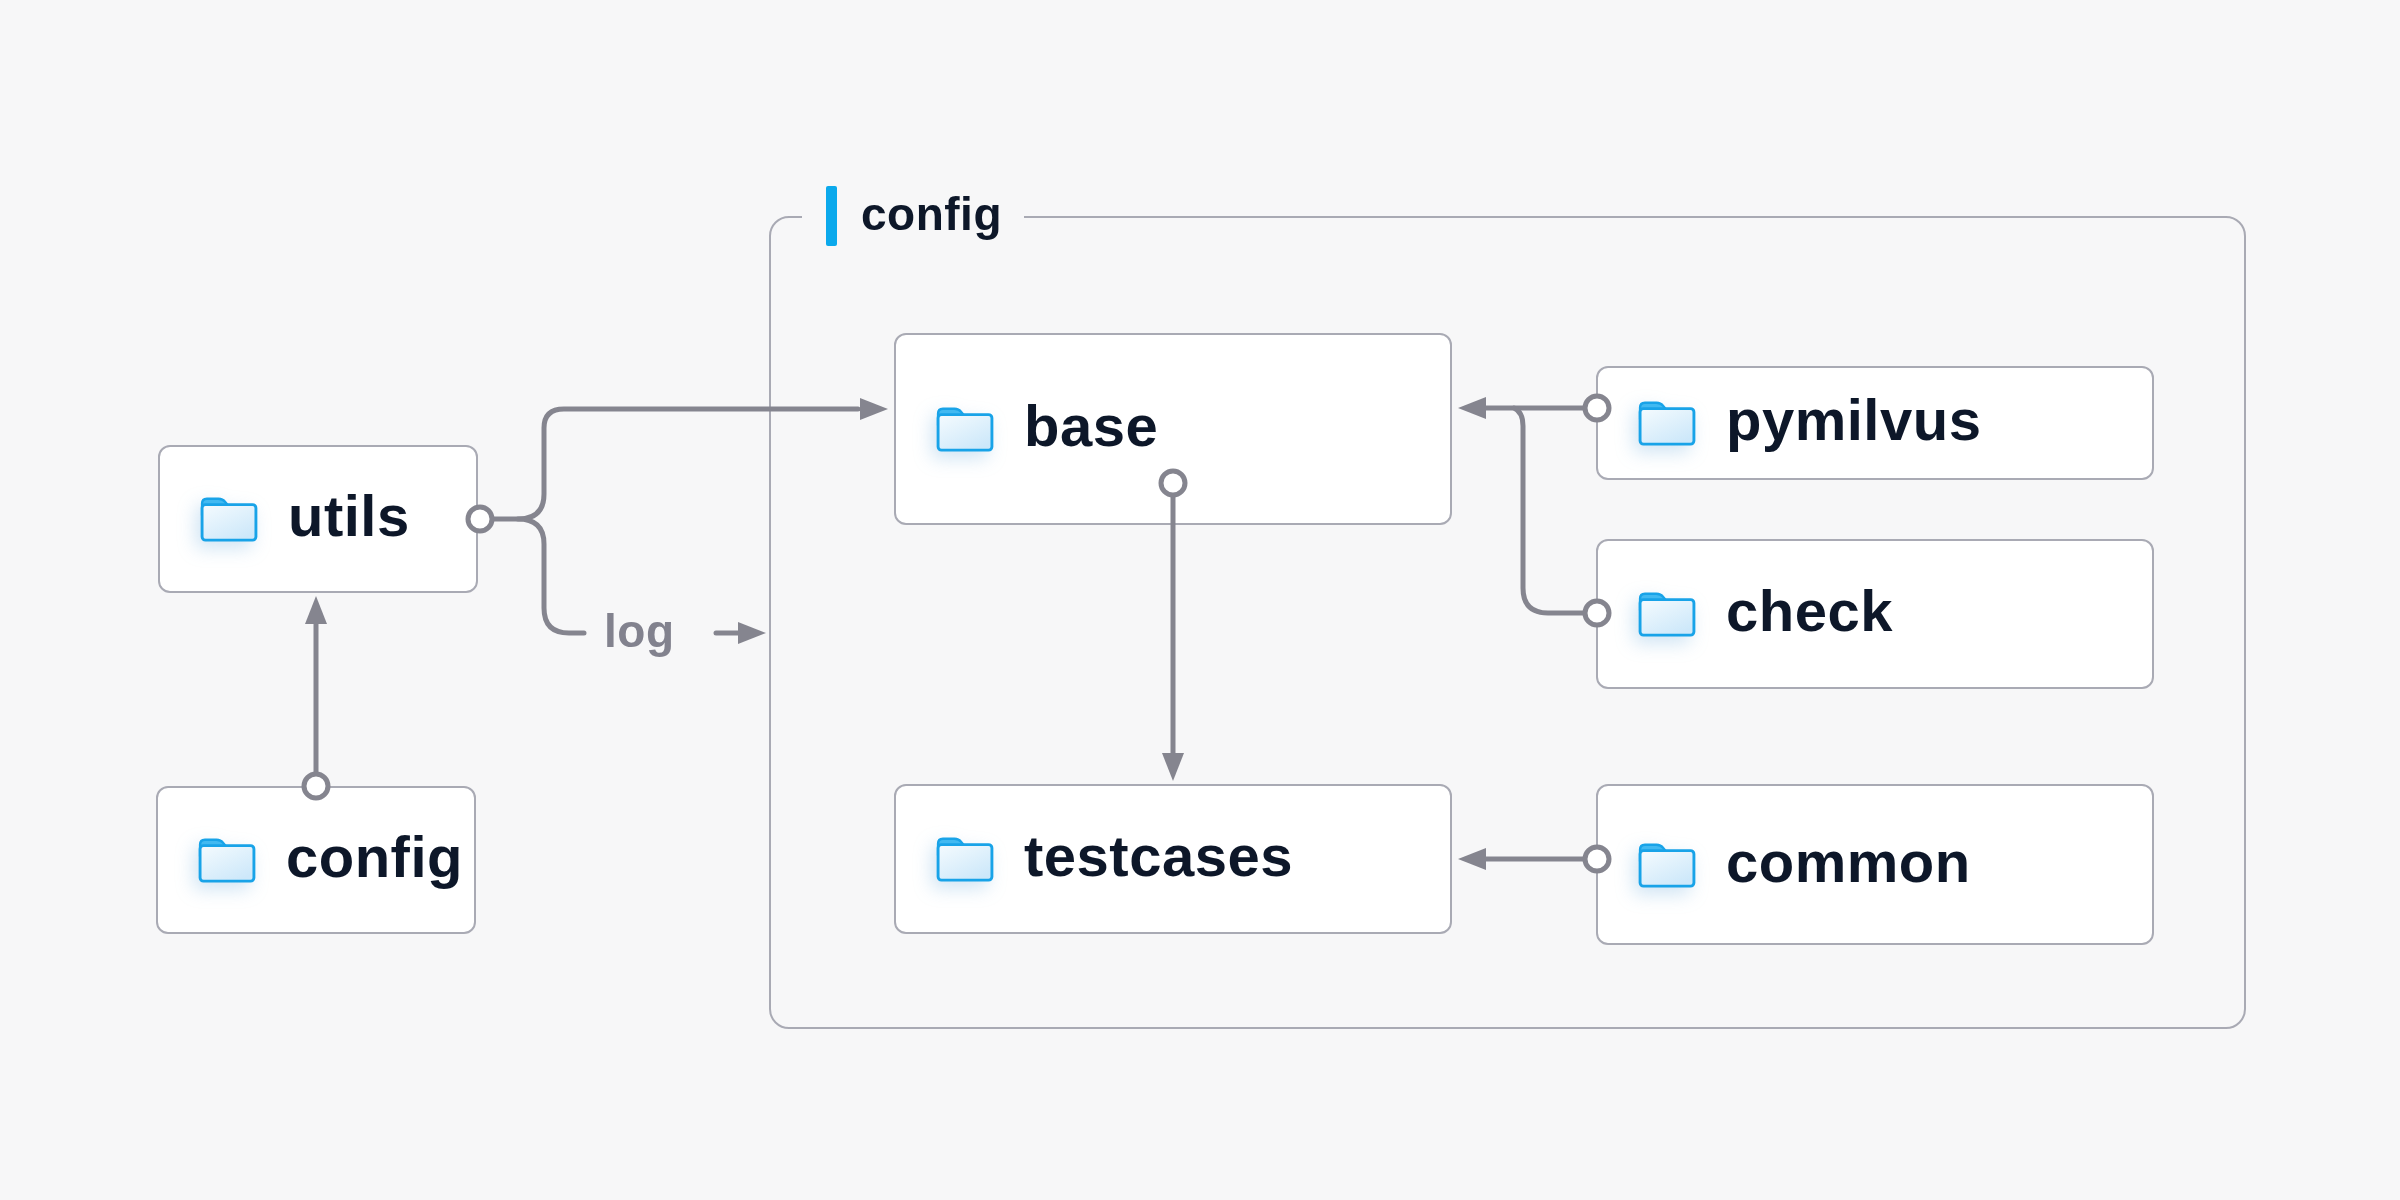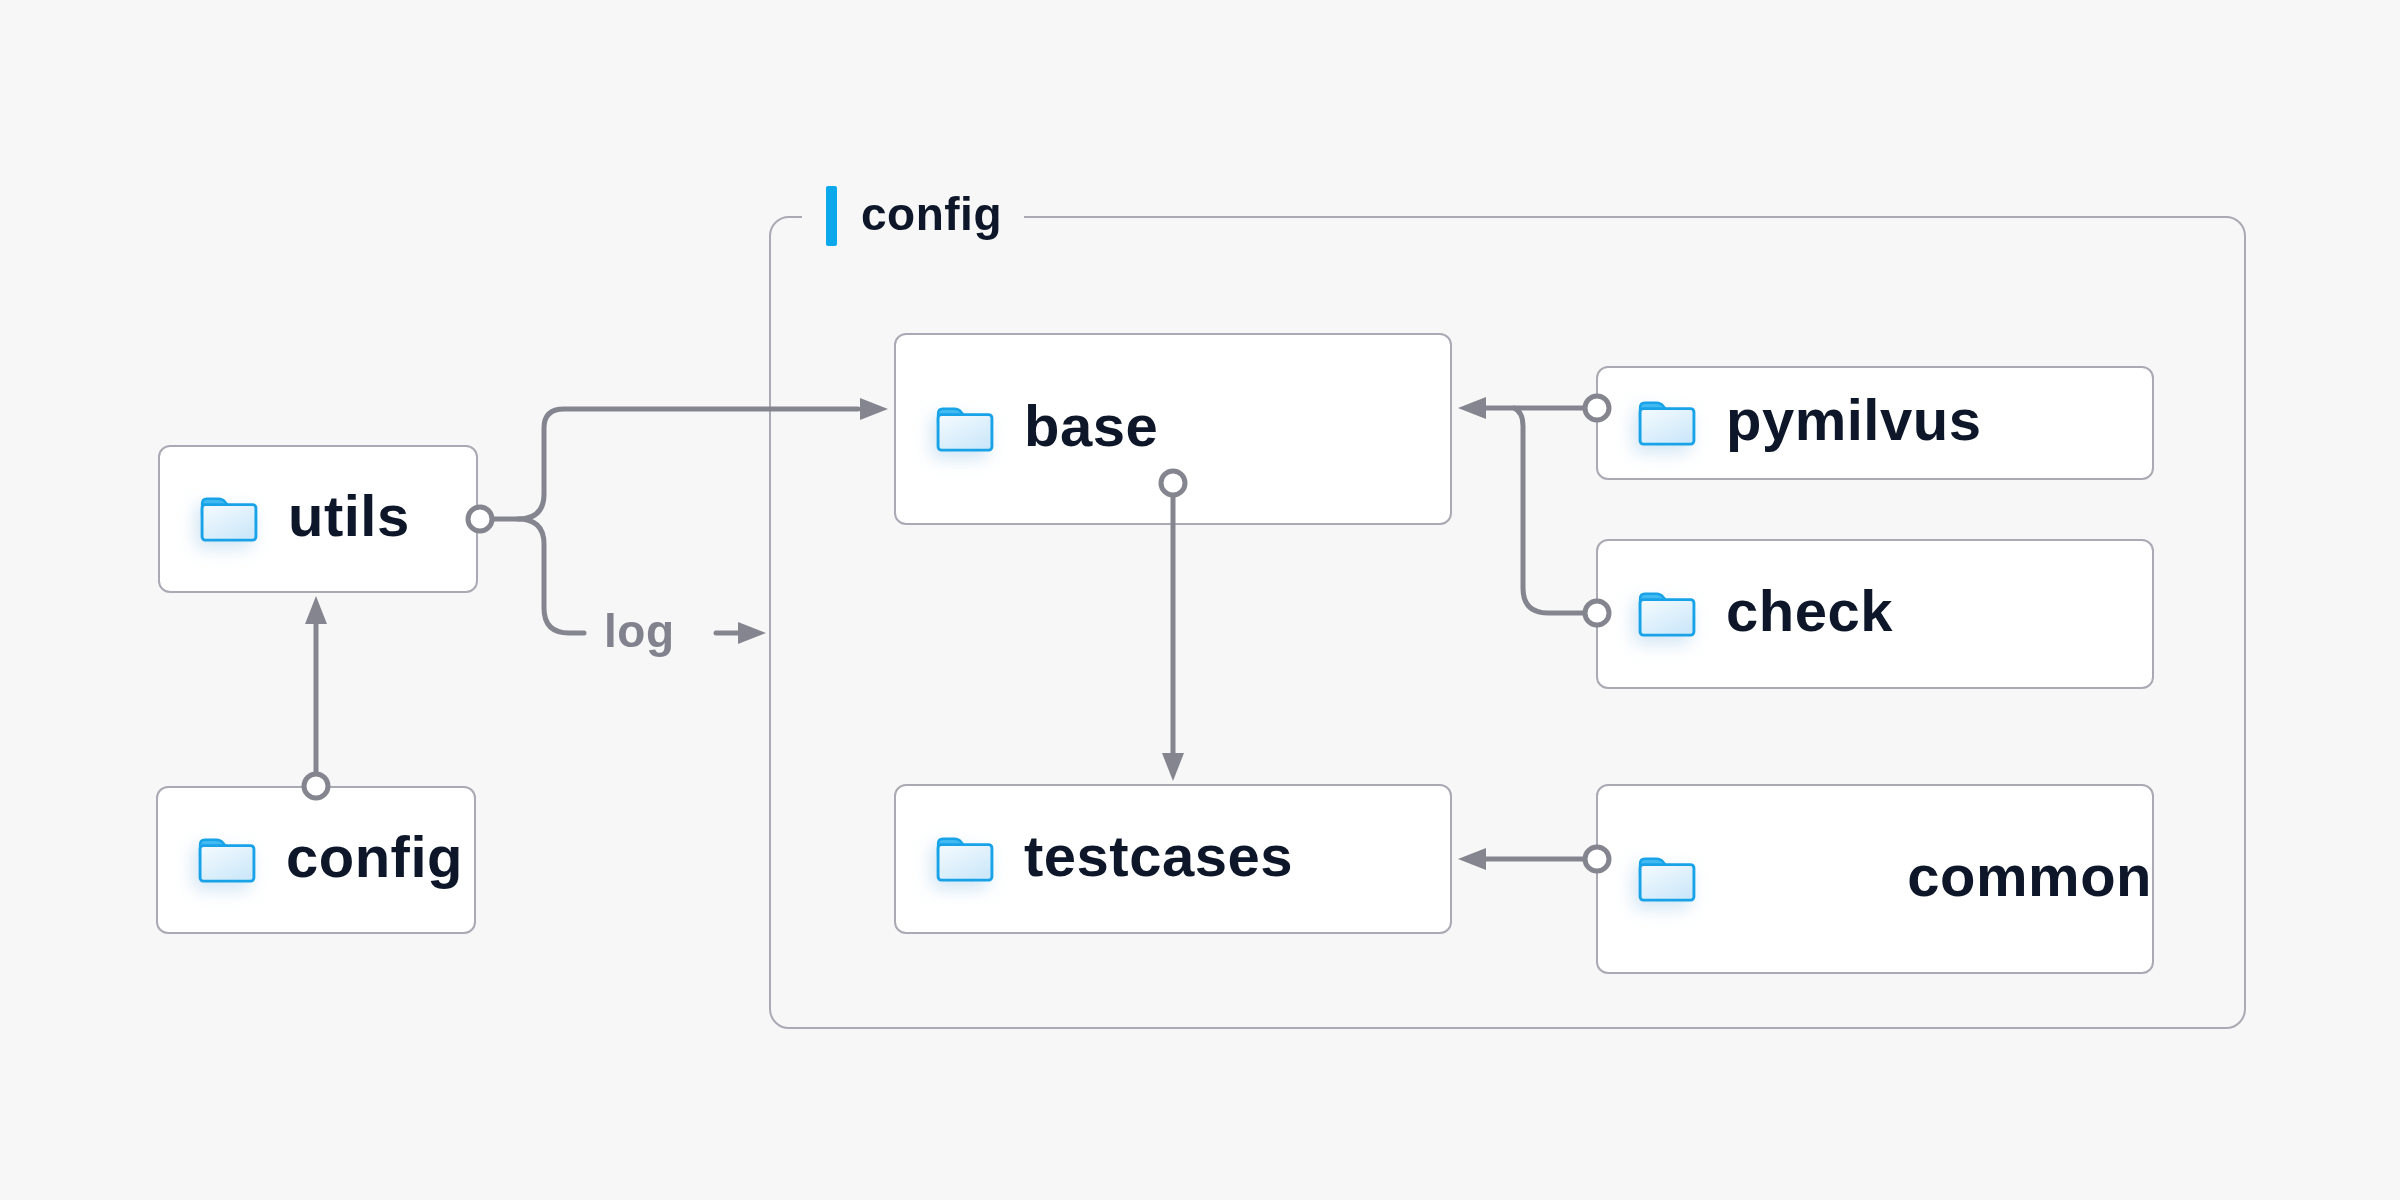--- a/index.html
+++ b/index.html
@@ -141,21 +141,21 @@
     <span class="node-label">check</span>
   </div>
 
   <div class="node" style="left:894px;top:784px;width:558px;height:150px;">
     <svg class="folder" viewBox="0 0 64 52">
         <use href="#folder-sym"></use>
       </svg>
     <span class="node-label">testcases</span>
   </div>
 
-  <div class="node" style="left:1596px;top:784px;width:558px;height:190px;justify-content:space-between;">
+  <div class="node" style="left:1596px;top:784px;width:558px;height:161px;">
     <svg class="folder" viewBox="0 0 64 52">
         <use href="#folder-sym"></use>
       </svg>
     <span class="node-label">common</span>
   </div>
 
   <div class="edge-label" style="left:604px;top:633px;">log</div>
 
   <svg class="edges" width="2400" height="1200" viewBox="0 0 2400 1200">
 

